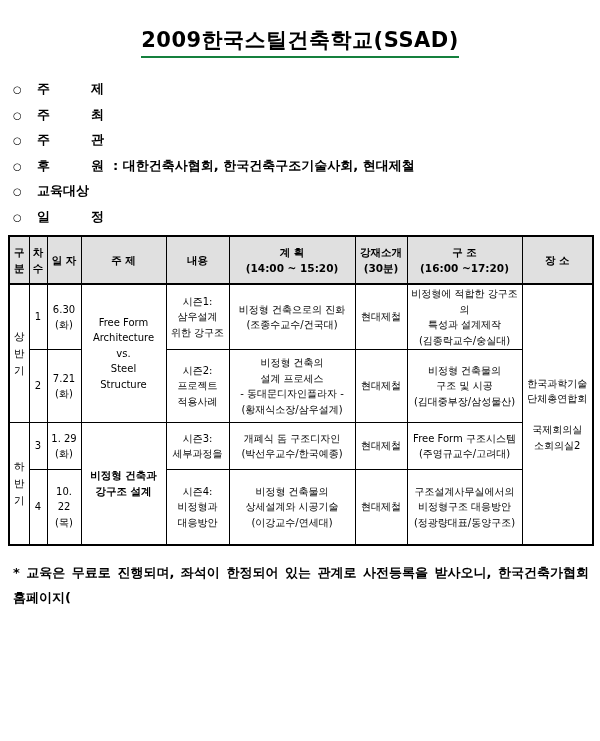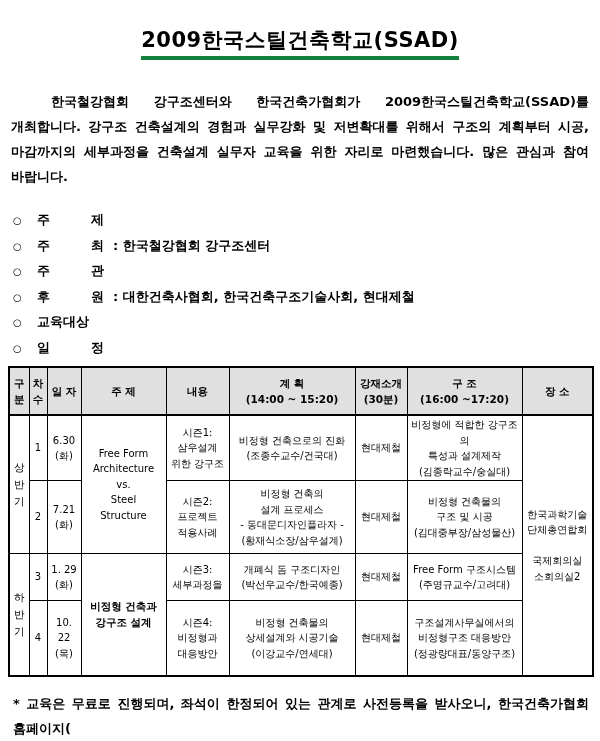--- a/index.html
+++ b/index.html
@@ -7,21 +7,21 @@
     width:600px;height:741px;
     font-family:"DejaVu Sans","Liberation Sans",sans-serif;
     color:#000;overflow:hidden;
   }
   .page{padding:14px 8px 0 8px;box-sizing:border-box;}
 
   
   .title-wrap{text-align:center;margin-top:12px;}
   .doc-title{
     display:inline-block;font-size:21px;font-weight:bold;
-    border-bottom:4px solid #15803d;padding-bottom:2px;letter-spacing:0.5px;
+    border-bottom:2px solid #15803d;padding-bottom:2px;letter-spacing:0.5px;
   }
 
   
   .intro{
     margin:29px 3px 0 3px;font-size:13px;font-weight:bold;
     line-height:25px;text-align:justify;text-indent:40px;word-break:keep-all;
   }
 
   
   .bullets{margin:19px 3px 0 5px;font-size:13px;font-weight:bold;}
@@ -59,31 +59,29 @@
 </style>
 </head>
 <body>
 
 <div class="page">
 
   <div class="title-wrap">
     <span class="doc-title">2009한국스틸건축학교(SSAD)</span>
   </div>
 
-  <p class="intro">한국철강협회 강구조센터와 한국건축가협회가 2009한국스틸건축학교(SSAD)를 개최합니다. 강구조 건축설계의 경험과 실무강화 및 저변확대를 위해서 구조의 계획부터 시공, 마감까지의 세부과정을 건축설계 실무자 교육을 위한 자리로 마련했습니다. 많은 관심과 참여 바랍니다.</p>
 
   <div class="bullets">
     <div class="b-row">
       <span class="b-marker">○</span>
       <span class="b-label">주 제</span>
     </div>
     <div class="b-row">
       <span class="b-marker">○</span>
       <span class="b-label">주 최</span>
-      <span class="b-value">: 한국철강협회 강구조센터</span>
     </div>
     <div class="b-row">
       <span class="b-marker">○</span>
       <span class="b-label">주 관</span>
     </div>
     <div class="b-row">
       <span class="b-marker">○</span>
       <span class="b-label">후 원</span>
       <span class="b-value">: 대한건축사협회, 한국건축구조기술사회, 현대제철</span>
     </div>

